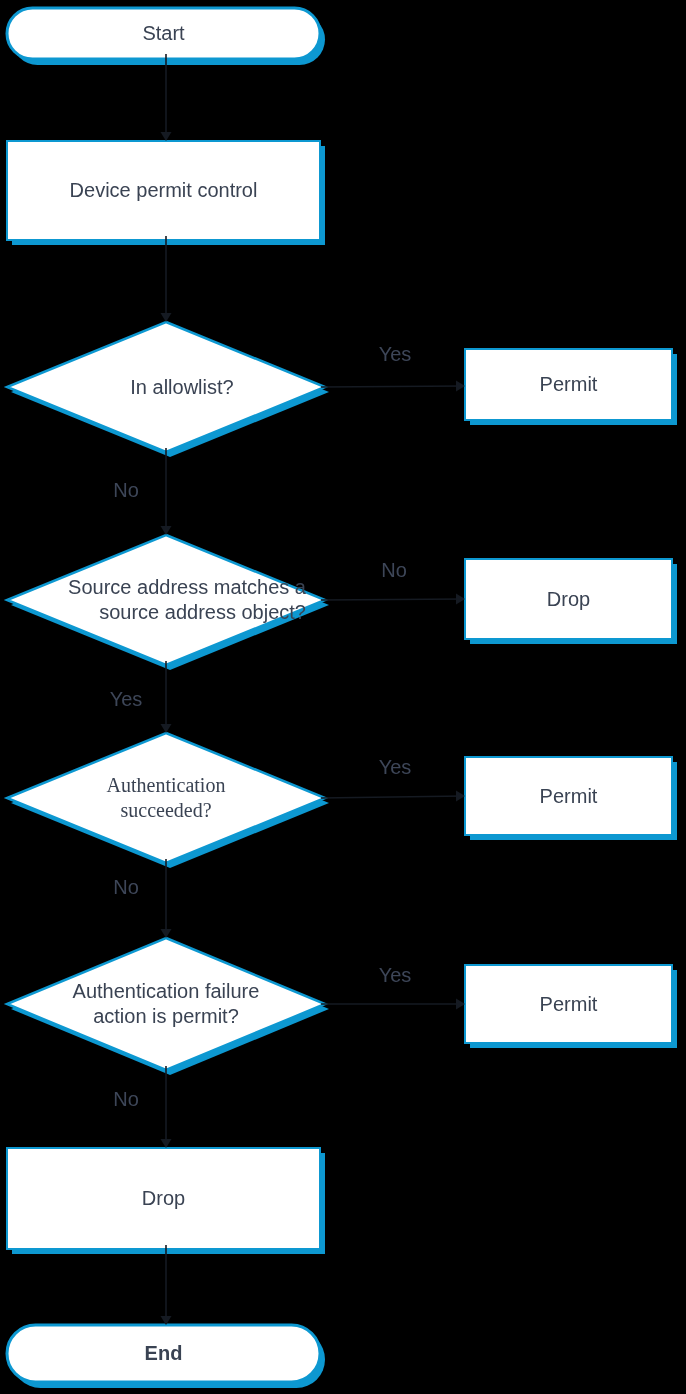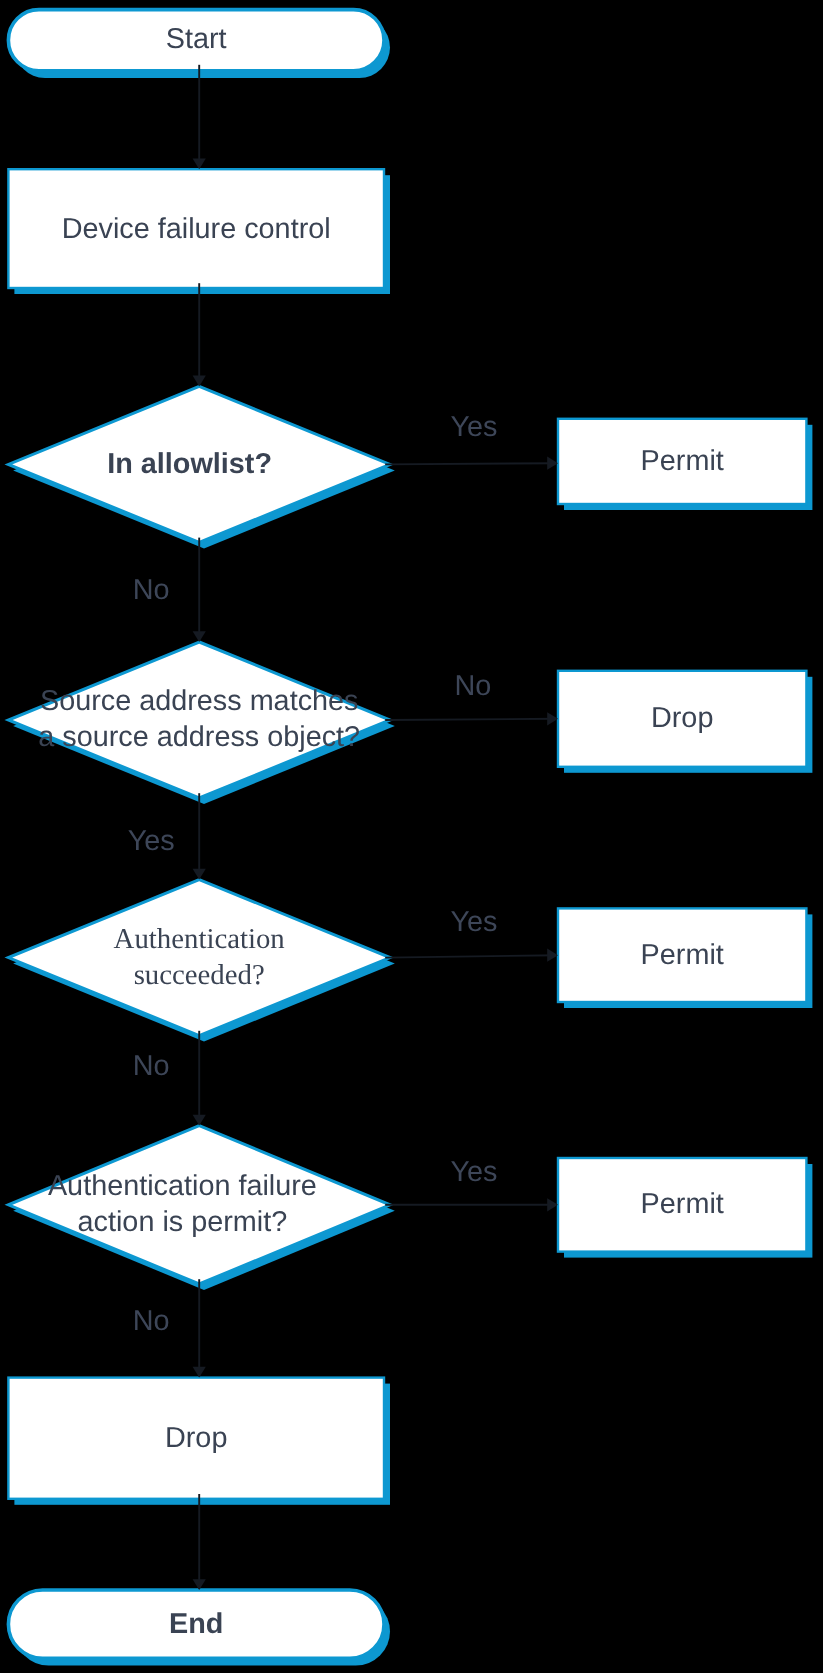--- a/index.html
+++ b/index.html
@@ -25,27 +25,27 @@
   .sw-stadium{stroke-width:3;}
   .sw-rect{stroke-width:2;}
   .sw-diamond{stroke-width:2.5;}
   .connector{stroke:var(--connector);stroke-width:1.6;fill:none;}
   .arrowhead{fill:var(--connector);stroke:none;}
   .node-label{
     position:absolute;
     display:flex;align-items:center;justify-content:center;
     text-align:center;
     color:var(--text);
-    font-size:24px;line-height:1.25;
+    font-size:20px;line-height:1.25;
     pointer-events:none;
   }
   .edge-label{
     position:absolute;
     color:var(--label-text);
-    font-size:24px;line-height:1.1;
+    font-size:20px;line-height:1.1;
     text-align:center;
     pointer-events:none;
   }
 </style>
 </head>
 <body>
 
 <div class="canvas">
 
   <svg class="diagram" width="686" height="1394" viewBox="0 0 686 1394">
@@ -117,35 +117,35 @@
       <line class="connector" x1="321" y1="798" x2="464" y2="796"></line>
       <polygon class="arrowhead" points="456,790.5 456,801.5 465,796"></polygon>
 
       <line class="connector" x1="321" y1="1004" x2="464" y2="1004"></line>
       <polygon class="arrowhead" points="456,998.5 456,1009.5 465,1004"></polygon>
     </g>
   </svg>
 
   <div class="node-label" style="left:7px;top:8px;width:313px;height:50px;">Start</div>
 
-  <div class="node-label" style="left:7px;top:141px;width:313px;height:99px;">Device failure control</div>
+  <div class="node-label" style="left:7px;top:141px;width:313px;height:99px;">Device permit control</div>
 
-  <div class="node-label" style="left:8px;top:322px;width:300px;height:130px;font-weight:bold;">In allowlist?</div>
+  <div class="node-label" style="left:32px;top:322px;width:300px;height:130px;">In allowlist?</div>
 
   <div class="node-label" style="left:465px;top:349px;width:207px;height:71px;">Permit</div>
 
-  <div class="node-label" style="left:26px;top:535px;width:280px;height:130px;">Source address matches a source address object?</div>
+  <div class="node-label" style="left:26px;top:535px;width:280px;height:130px;text-align:right;">Source address matches a source address object?</div>
 
   <div class="node-label" style="left:465px;top:559px;width:207px;height:80px;">Drop</div>
 
   <div class="node-label" style="left:66px;top:733px;width:200px;height:130px;font-family:Liberation Serif, serif;">Authentication succeeded?</div>
 
   <div class="node-label" style="left:465px;top:757px;width:207px;height:78px;">Permit</div>
 
-  <div class="node-label" style="left:32px;top:938px;width:240px;height:132px;">Authentication failure action is permit?</div>
+  <div class="node-label" style="left:46px;top:938px;width:240px;height:132px;">Authentication failure action is permit?</div>
 
   <div class="node-label" style="left:465px;top:965px;width:207px;height:78px;">Permit</div>
 
   <div class="node-label" style="left:7px;top:1148px;width:313px;height:101px;">Drop</div>
 
   <div class="node-label" style="left:7px;top:1325px;width:313px;height:57px;font-weight:bold;">End</div>
 
   <div class="edge-label" style="left:372px;top:343px;width:46px;">Yes</div>
 
   <div class="edge-label" style="left:104px;top:479px;width:44px;">No</div>

